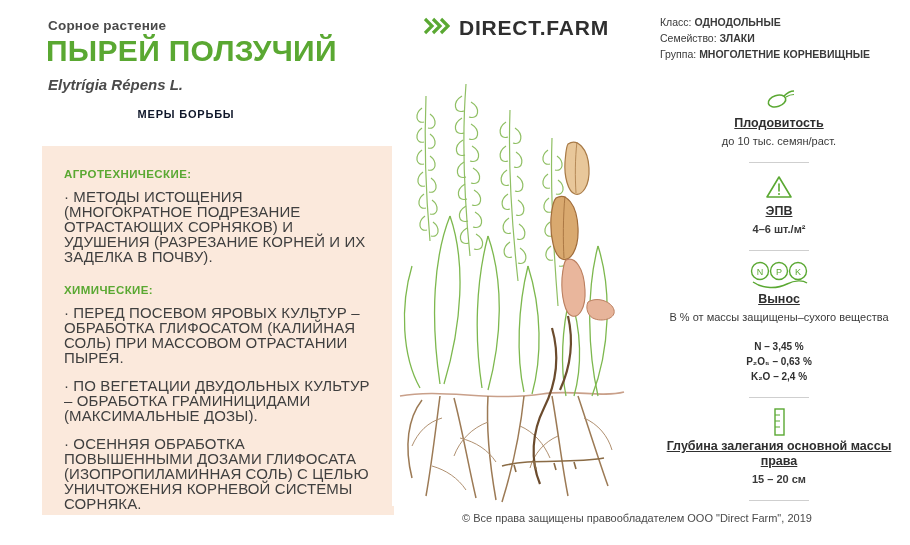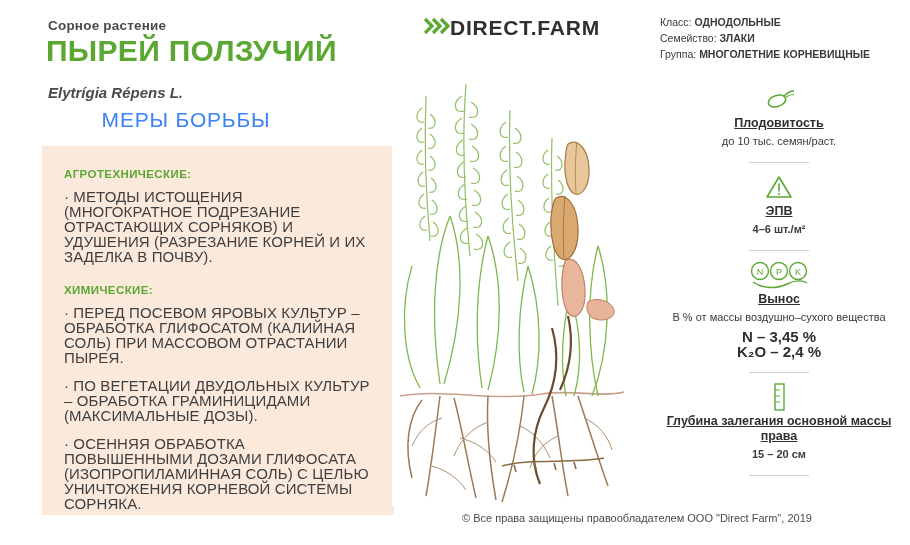--- a/index.html
+++ b/index.html
@@ -39,35 +39,35 @@
     top: 36px;
     font-size: 30px;
     font-weight: bold;
     color: #5aa832;
     letter-spacing: 0.3px;
     line-height: 1;
   }
   .plant-latin {
     position: absolute;
     left: 48px;
-    top: 84px;
+    top: 76px;
     font-size: 15px;
     font-weight: bold;
     font-style: italic;
     color: #4a4a4a;
   }
   .measures-title {
     position: absolute;
     left: 0;
     top: 108px;
     width: 372px;
     text-align: center;
-    font-size: 21px;
-    font-weight: normal;
-    color: #3b82f6;
+    font-size: 11px;
+    font-weight: bold;
+    color: #0f172a;
     letter-spacing: 0.8px;
   }
 
   .measures-panel {
     position: absolute;
     left: 42px;
     top: 146px;
     width: 352px;
     height: 369px;
     background: #fbe9dc;
@@ -106,21 +106,21 @@
   }
   .illustration svg { display: block; }
 
   
   .logo-wrap {
     position: absolute;
     left: 424px;
     top: 16px;
     display: flex;
     align-items: center;
-    gap: 0;
+    gap: 9px;
   }
   .logo-mark {
     display: block;
   }
   .logo-text {
     font-size: 21px;
     font-weight: bold;
     color: #2f2f2f;
     letter-spacing: 0.8px;
   }
@@ -165,22 +165,22 @@
     text-decoration: underline;
   }
   .fact-value {
     font-size: 11px;
     color: #3a3a3a;
     margin-top: 3px;
     line-height: 15px;
   }
   .fact-value.bold { font-weight: bold; }
   .removal-lines {
-    margin-top: 4px;
-    font-size: 15px;
+    margin-top: 14px;
+    font-size: 10px;
     font-weight: bold;
     color: #2f2f2f;
     line-height: 15px;
   }
   .divider {
     width: 60px;
     height: 1px;
     background: #cfcfcf;
     margin: 9px auto 9px auto;
   }
@@ -406,23 +406,24 @@
         <circle cx="13" cy="11" r="8.5" fill="none" stroke="#5aa832" stroke-width="1.4"></circle>
         <text x="13" y="15" font-family="Liberation Sans, sans-serif" font-size="9" fill="#5aa832" text-anchor="middle">N</text>
         <circle cx="32" cy="11" r="8.5" fill="none" stroke="#5aa832" stroke-width="1.4"></circle>
         <text x="32" y="15" font-family="Liberation Sans, sans-serif" font-size="9" fill="#5aa832" text-anchor="middle">P</text>
         <circle cx="51" cy="11" r="8.5" fill="none" stroke="#5aa832" stroke-width="1.4"></circle>
         <text x="51" y="15" font-family="Liberation Sans, sans-serif" font-size="9" fill="#5aa832" text-anchor="middle">K</text>
         <path d="M6,22 C16,29 30,29 40,24 C48,20 56,20 60,23" fill="none" stroke="#5aa832" stroke-width="1.4"></path>
       </svg>
     </div>
     <div class="fact-title">Вынос</div>
-    <div class="fact-value">В % от массы воздушно–сухого вещества</div>
+    <div class="fact-value">В % от массы защищены–сухого вещества</div>
     <div class="removal-lines">
       <div>N – 3,45 %</div>
+      <div>P₂O₅ – 0,63 %</div>
       <div>K₂O – 2,4 %</div>
     </div>
   </div>
 
   <div class="divider"></div>
 
   <div class="fact">
     <div class="fact-icon">
       <svg width="20" height="30" viewBox="0 0 20 30">
         <rect x="6" y="2" width="9" height="26" fill="none" stroke="#5aa832" stroke-width="1.4"></rect>

